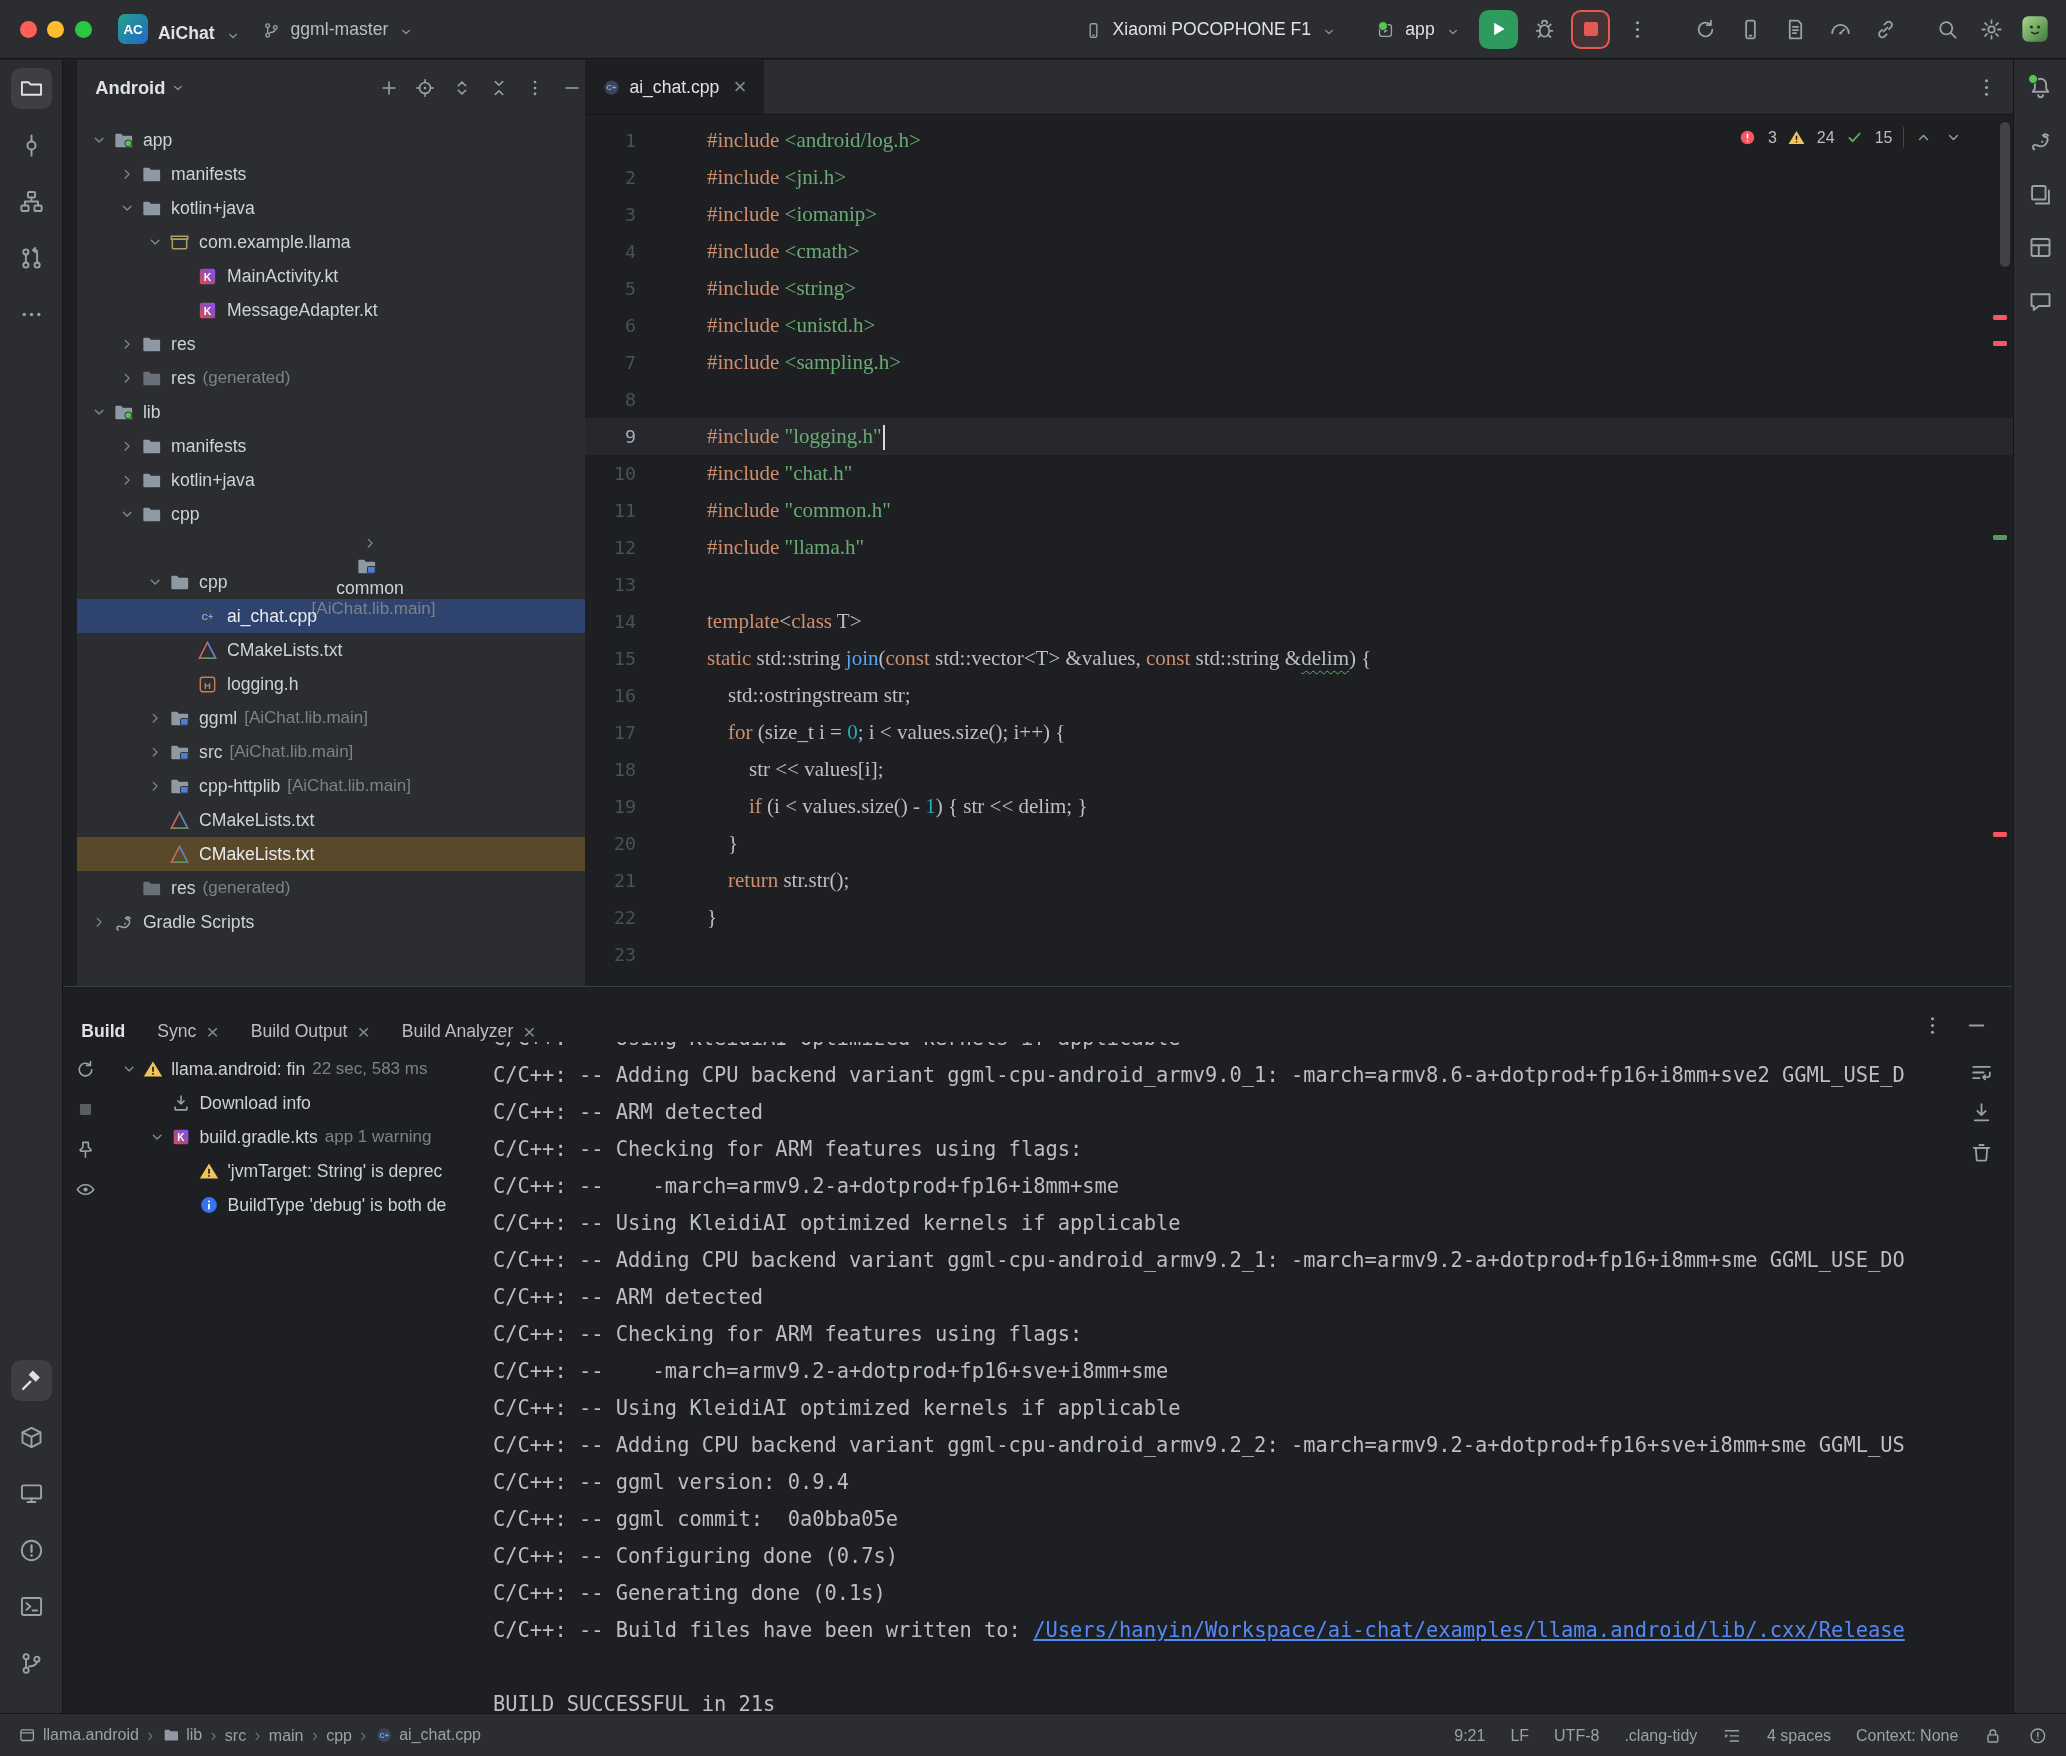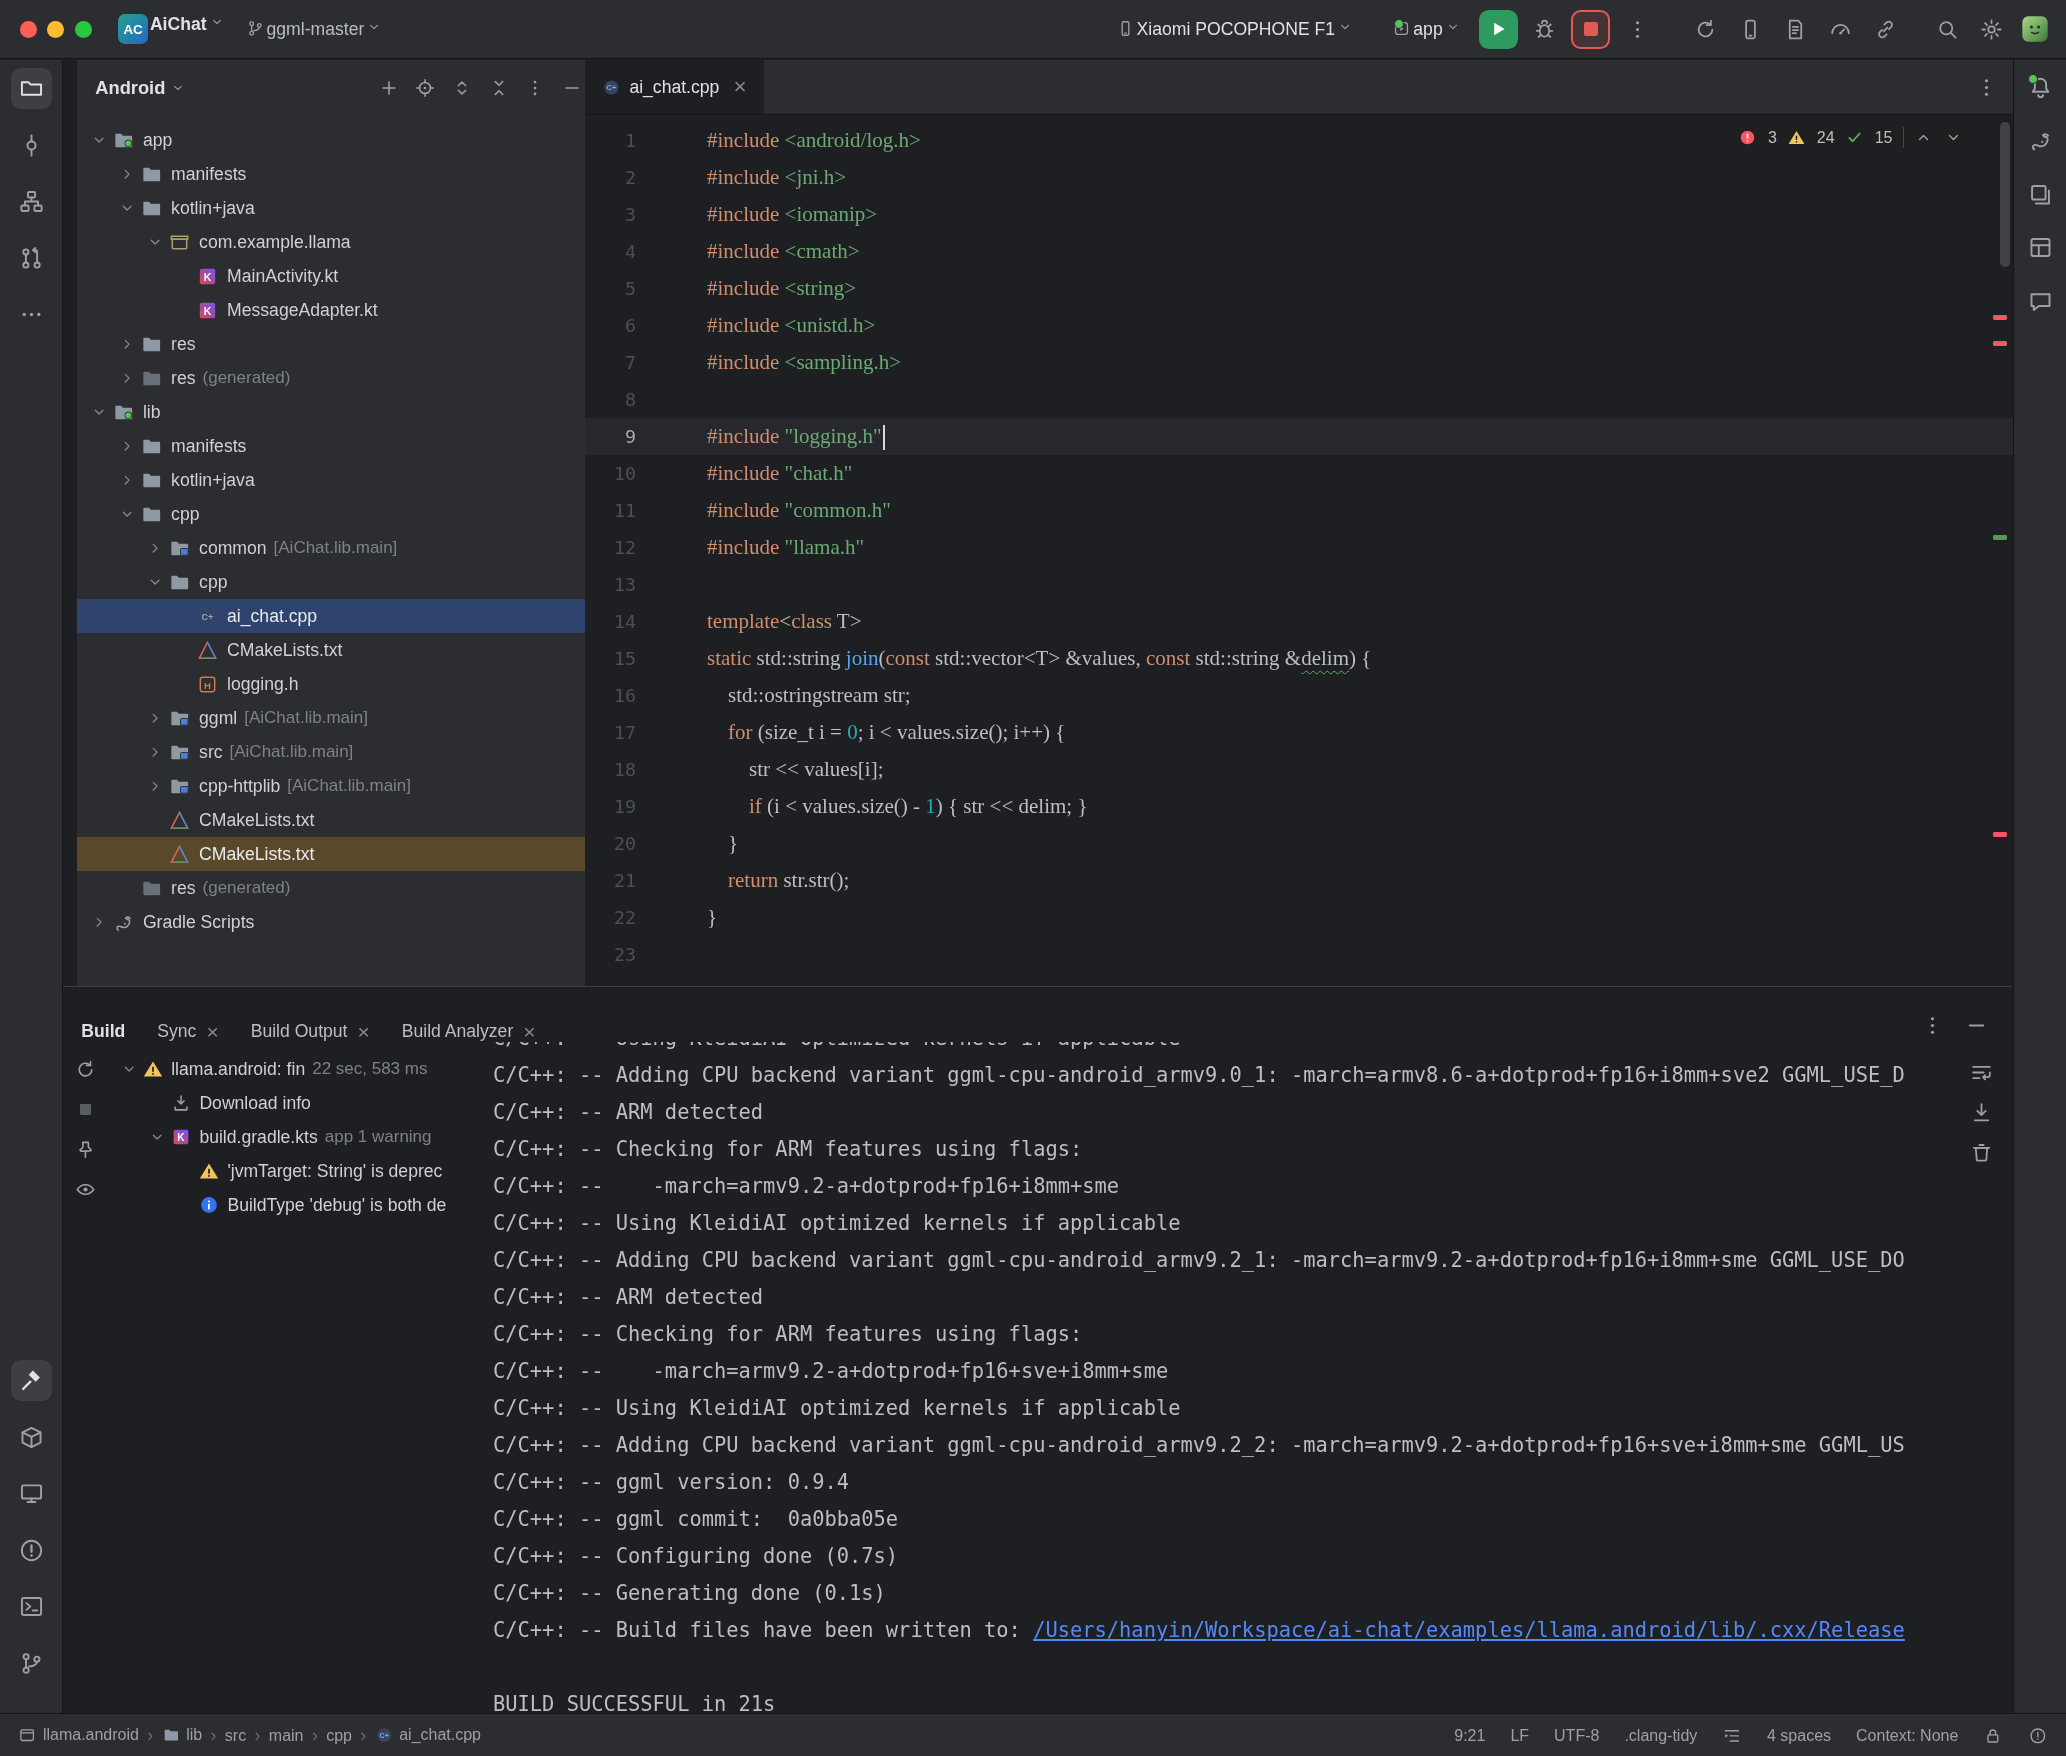--- a/index.html
+++ b/index.html
@@ -5,21 +5,21 @@
   *{box-sizing:border-box;margin:0;padding:0}
   html,body{width:2066px;height:1757px;overflow:hidden;background:#1e1f22}
   body{font-family:"Liberation Sans",sans-serif;color:#bcbec4}
   .app{position:relative;width:2066px;height:1757px;background:#1e1f22}
 
   
   .titlebar{position:absolute;left:0;top:0;width:100%;height:59px;background:#2b2d30;border-bottom:0.7px solid #141517;display:flex;align-items:center}
   .traffic{display:flex;gap:10.5px;margin:0 18.3px 0 19.7px}
   .tl{width:17px;height:17px;border-radius:50%;display:inline-block}
   .tl.red{background:#ff5f57}.tl.yellow{background:#febc2e}.tl.green{background:#28c840}
-  .tb-group{display:flex;align-items:flex-start;gap:2px;padding:5.6px 8.4px;border-radius:7px;white-space:nowrap}
+  .tb-group{display:flex;align-items:flex-end;gap:10px;padding:5.6px 8.4px;border-radius:7px;white-space:nowrap}
   .chip{width:29.5px;height:29.5px;border-radius:7px;background:linear-gradient(135deg,#27a08b,#2169c8);color:#fff;font-weight:bold;font-size:13.4px;display:flex;align-items:center;justify-content:center}
   .tb-text{font-size:17.6px;color:#dfe1e5}
   .tb-text.dim{color:#b8bcc3}
   .ic{display:inline-flex;width:24px;height:24px;flex:none;color:#9da0a8}
   .ic svg{width:100%;height:100%}
   .ic-sm{width:19px;height:19px}
   .ic-xs{width:16px;height:16px}
   .icon-btn{width:34px;height:34px;border-radius:7px;display:flex;align-items:center;justify-content:center;background:transparent;border:none;color:#9da0a8;flex:none}
   .icon-btn .ic{width:25px;height:25px;color:inherit}
   .run-btn{width:39px;height:39px;border-radius:9.8px;background:#2f9a5d;display:flex;align-items:center;justify-content:center;border:none;flex:none}
@@ -648,21 +648,21 @@
               <path d="m7 9.5 5 5 5-5" fill="none" stroke="currentColor" stroke-width="1.7" stroke-linecap="round" stroke-linejoin="round"></path>
             </svg>
           </span>
           <span class="ic tree-ic">
             <svg viewBox="0 0 24 24" xmlns="http://www.w3.org/2000/svg">
               <path d="M3.5 6a1 1 0 0 1 1-1h5l1.8 2h8.7a1 1 0 0 1 1 1v10a1 1 0 0 1-1 1H4.5a1 1 0 0 1-1-1z" fill="#8F99A3"></path>
             </svg>
           </span>
           <span class="tree-label">cpp</span>
         </div>
-        <div class="tree-row" style="padding-left: 66px;">
+        <div class="tree-row" style="padding-left: 66px; flex-direction: column;">
           <span class="chevbox">
             <svg viewBox="0 0 24 24" xmlns="http://www.w3.org/2000/svg">
               <path d="m9.5 7 5 5-5 5" fill="none" stroke="currentColor" stroke-width="1.7" stroke-linecap="round" stroke-linejoin="round"></path>
             </svg>
           </span>
           <span class="ic tree-ic">
             <svg viewBox="0 0 24 24" xmlns="http://www.w3.org/2000/svg">
               <path d="M3.5 6a1 1 0 0 1 1-1h5l1.8 2h8.7a1 1 0 0 1 1 1v10a1 1 0 0 1-1 1H4.5a1 1 0 0 1-1-1z" fill="#8F99A3"></path>
               <rect x="13" y="12" width="8" height="7" rx="1.2" fill="#4A7FD4" stroke="#2b2d30" stroke-width="1"></rect>
             </svg>

